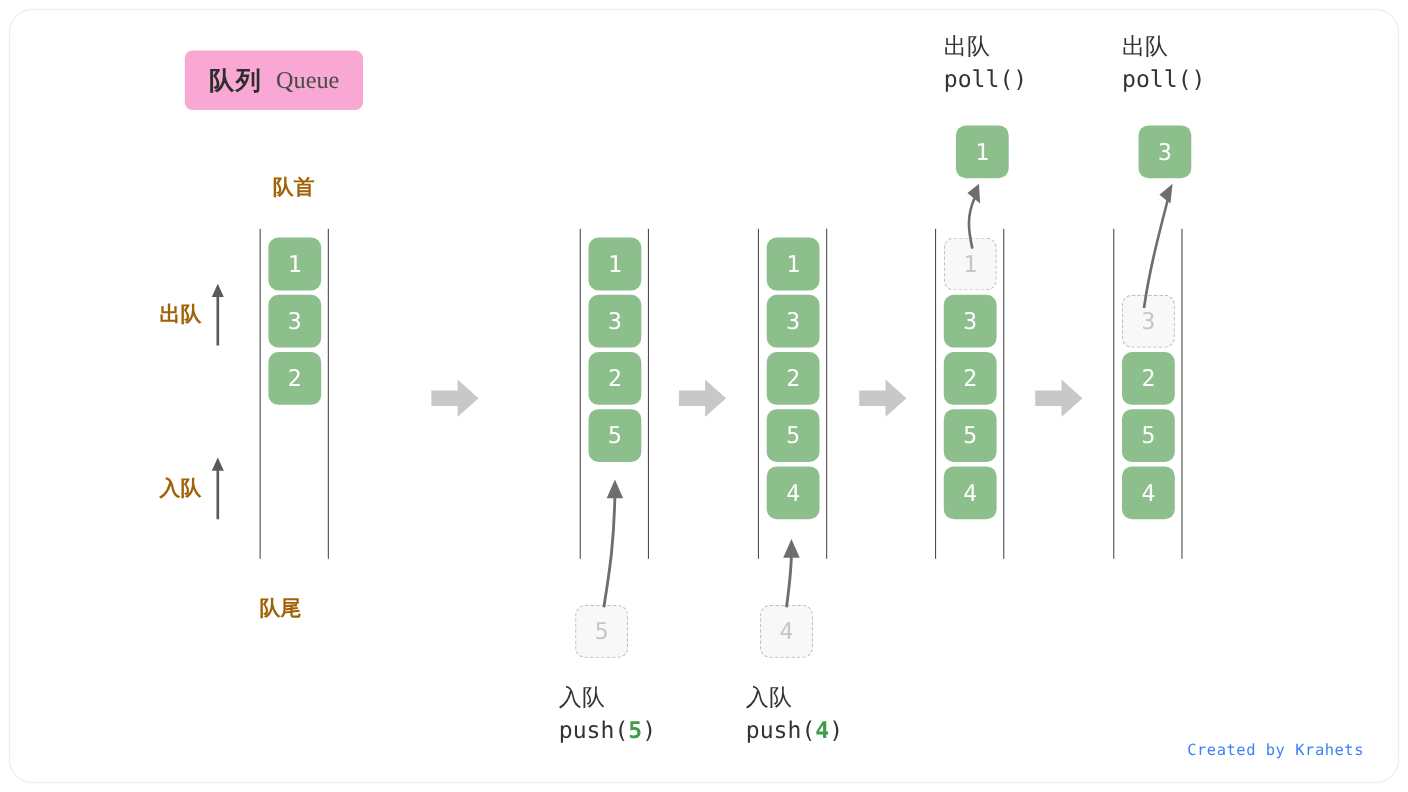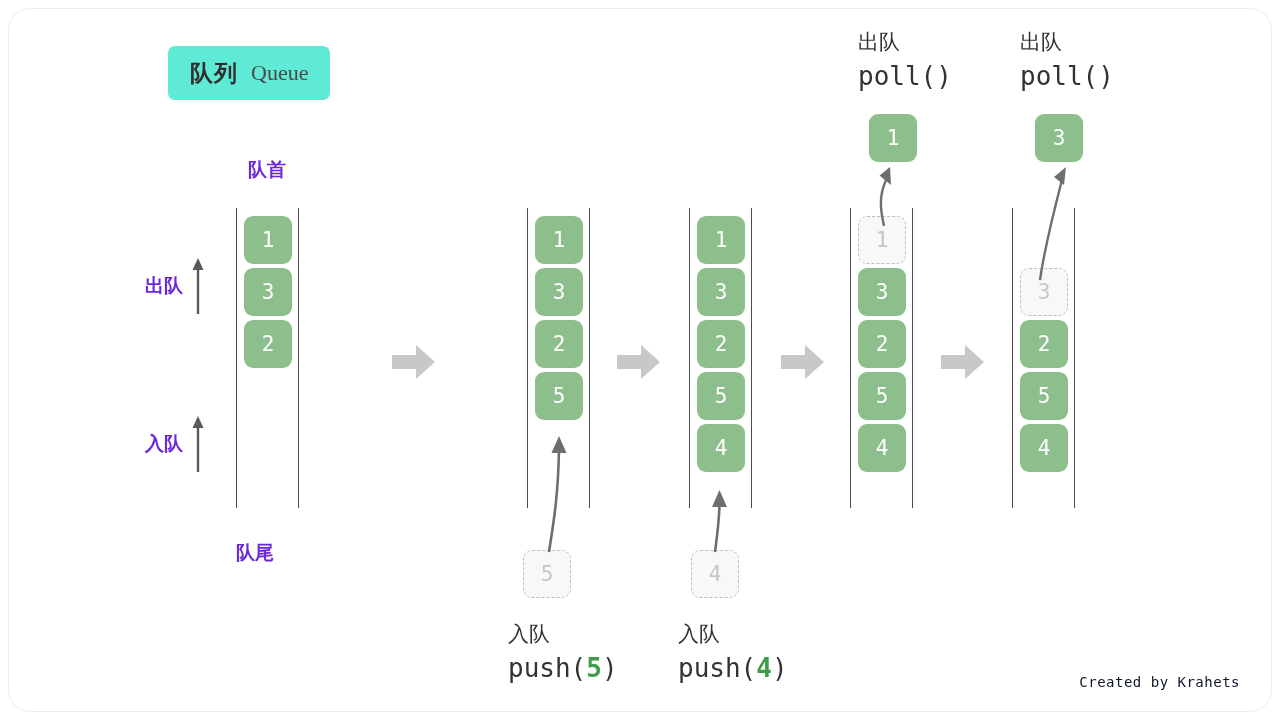--- a/index.html
+++ b/index.html
@@ -31,21 +31,21 @@
     box-sizing: border-box;
   }
 
   
   .title-badge {
     position: absolute;
     left: 168px;
     top: 46px;
     height: 54px;
     padding: 0 22px;
-    background: #5eead4;
+    background: #f9a8d4;
     border-radius: 7px;
     display: flex;
     align-items: center;
     gap: 13px;
     box-sizing: border-box;
   }
   .title-cn {
     font-family: "DejaVu Sans", "Liberation Sans", sans-serif;
     font-size: 23px;
     font-weight: 700;
@@ -56,21 +56,21 @@
     font-family: Liberation Serif, serif;
     font-size: 22px;
     font-weight: 400;
     color: #4a4a4a;
   }
 
   
   .cn-label {
     font-family: Liberation Mono, monospace;
     font-weight: 700;
-    color: #6d28d9;
+    color: #a16207;
   }
 
   .head-label {
     position: absolute;
     left: 236px;
     top: 157px;
     width: 62px;
     text-align: center;
     font-size: 19px;
   }
@@ -183,39 +183,39 @@
     text-align: left;
     line-height: 1.42;
   }
   .op-caption .l1 {
     font-family: "DejaVu Sans", "Liberation Sans", sans-serif;
     font-size: 21px;
     color: #333333;
   }
   .op-caption .l2 {
     font-family: "DejaVu Sans Mono", "Liberation Mono", monospace;
-    font-size: 26px;
+    font-size: 21px;
     color: #333333;
   }
   .op-caption .l2 .num { color: #3f9c48; font-weight: 700; }
 
   
   .block-arrow { position: absolute; }
 
   
   .curve { position: absolute; overflow: visible; }
 
   
   .credit {
     position: absolute;
     right: 40px;
     bottom: 30px;
     font-family: "DejaVu Sans Mono", "Liberation Mono", monospace;
     font-size: 14px;
-    color: #0f172a;
+    color: #3b82f6;
     letter-spacing: 0.5px;
   }
 </style>
 </head>
 <body>
 
 <div id="canvas">
   <div class="card"></div>
 
   <div class="title-badge">

